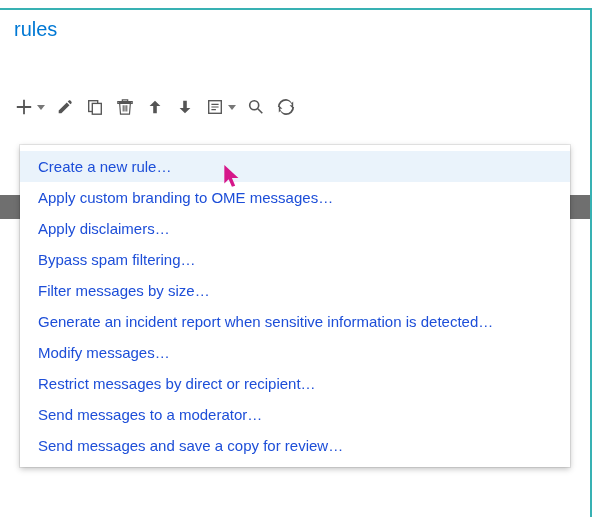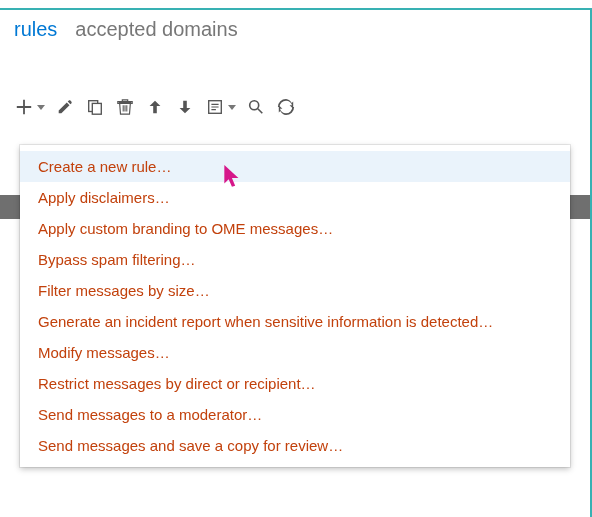--- a/index.html
+++ b/index.html
@@ -82,21 +82,21 @@
     top: 135px;
     left: 20px;
     width: 550px;
     background: #ffffff;
     box-shadow: 0 2px 6px rgba(0,0,0,0.25), 0 0 0 1px rgba(0,0,0,0.08);
     padding: 6px 0;
     z-index: 10;
   }
   .menu-item {
     font-size: 15px;
-    color: #c2410c;
+    color: #1d4ed8;
     padding: 7px 18px;
     cursor: pointer;
     white-space: nowrap;
     overflow: hidden;
     text-overflow: ellipsis;
   }
   .menu-item.hovered {
     background: #eaf3fb;
   }
   
@@ -111,21 +111,20 @@
   }
   .cursor svg { width: 22px; height: 26px; display: block; }
 </style>
 </head>
 <body>
 
 <div class="frame">
 
   <div class="tabs">
     <span class="tab active">rules</span>
-    <span class="tab">accepted domains</span>
   </div>
 
   <div class="toolbar">
     <span class="tool-combo" title="New">
       <span class="tool">
         <svg viewBox="0 0 20 20">
             <path d="M9 2h2v7h7v2h-7v7H9v-7H2V9h7z" fill="#555"></path>
           </svg>
       </span>
       <span class="caret"></span>
@@ -184,22 +183,22 @@
       <svg viewBox="0 0 20 20">
           <path d="M10 3a7 7 0 0 1 6.7 5H14l4 4 0-8-1.6 1.6A8.9 8.9 0 0 0 10 1 9 9 0 0 0 1 10h2a7 7 0 0 1 7-7zM10 17a7 7 0 0 1-6.7-5H6l-4-4 0 8 1.6-1.6A8.9 8.9 0 0 0 10 19a9 9 0 0 0 9-9h-2a7 7 0 0 1-7 7z" fill="#555"></path>
         </svg>
     </span>
   </div>
 
   <div class="detail-header"></div>
 
   <div class="dropdown" id="dropdown">
       <div class="menu-item hovered">Create a new rule…</div>
+      <div class="menu-item">Apply custom branding to OME messages…</div>
       <div class="menu-item">Apply disclaimers…</div>
-      <div class="menu-item">Apply custom branding to OME messages…</div>
       <div class="menu-item">Bypass spam filtering…</div>
       <div class="menu-item">Filter messages by size…</div>
       <div class="menu-item">Generate an incident report when sensitive information is detected…</div>
       <div class="menu-item">Modify messages…</div>
       <div class="menu-item">Restrict messages by direct or recipient…</div>
       <div class="menu-item">Send messages to a moderator…</div>
       <div class="menu-item">Send messages and save a copy for review…</div>
     </div>
 
   <div class="cursor">

